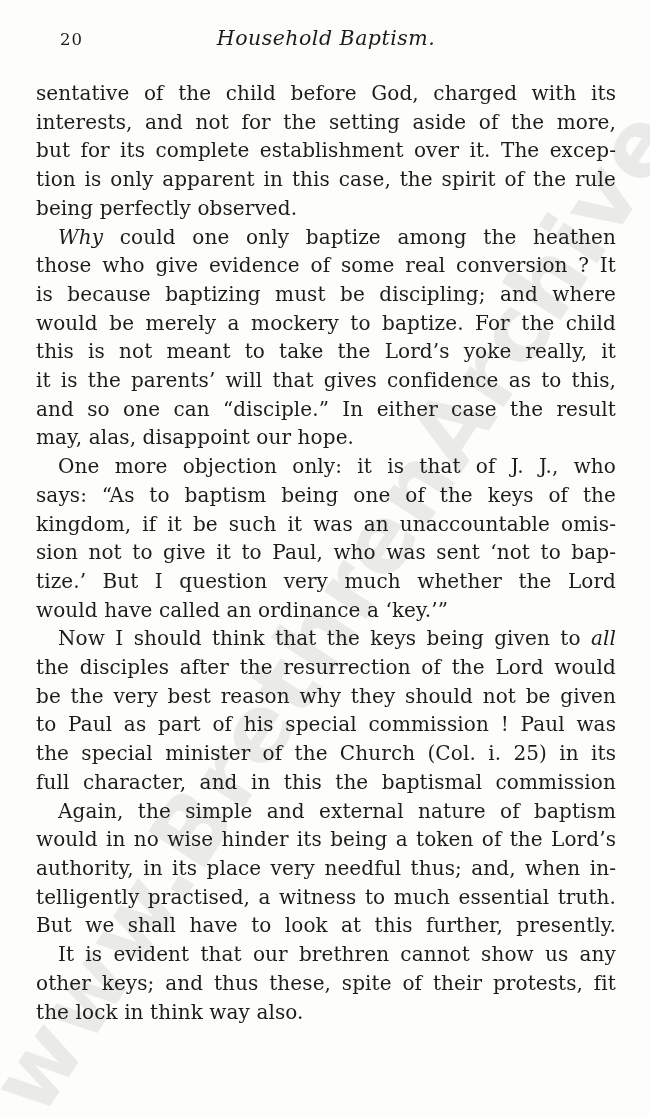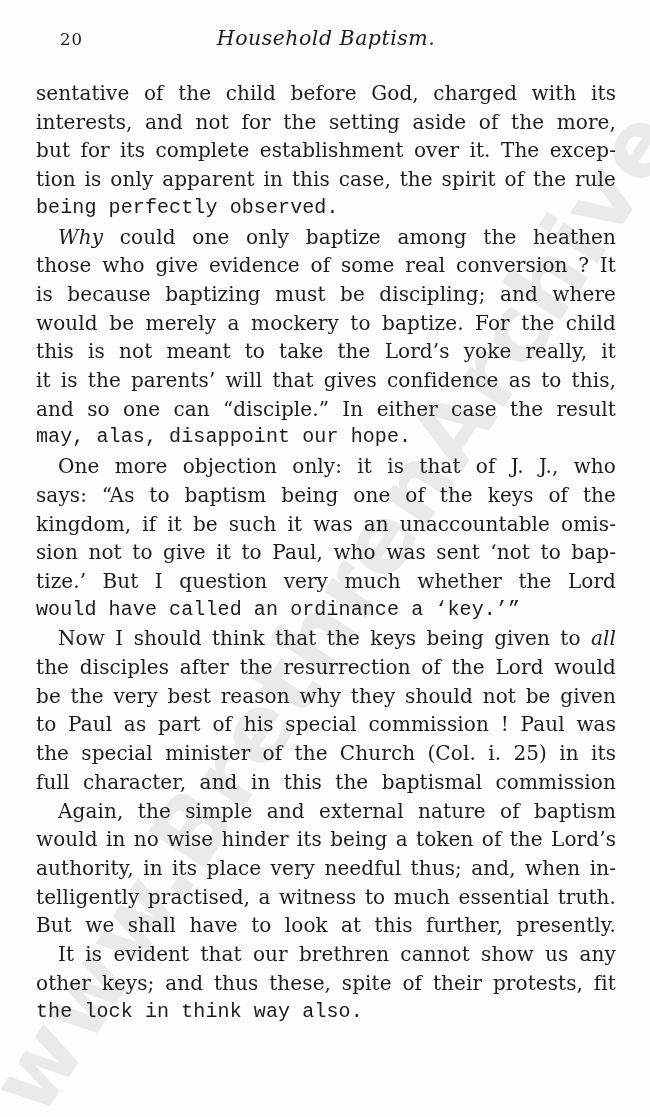--- a/index.html
+++ b/index.html
@@ -73,21 +73,20 @@
   .paragraph { margin: 0; }
   .line {
     text-align: justify;
     text-align-last: justify;
     white-space: normal;
   }
   .line.indent { text-indent: 22px; }
   .line.last {
     text-align: left;
     text-align-last: left;
-    font-family: Liberation Mono, monospace;
   }
 </style>
 </head>
 <body>
 
 <div class="page">
   <div class="watermark">www.BrethrenArchive.org</div>
 
   <div class="header">
     <span class="page-number">20</span>

